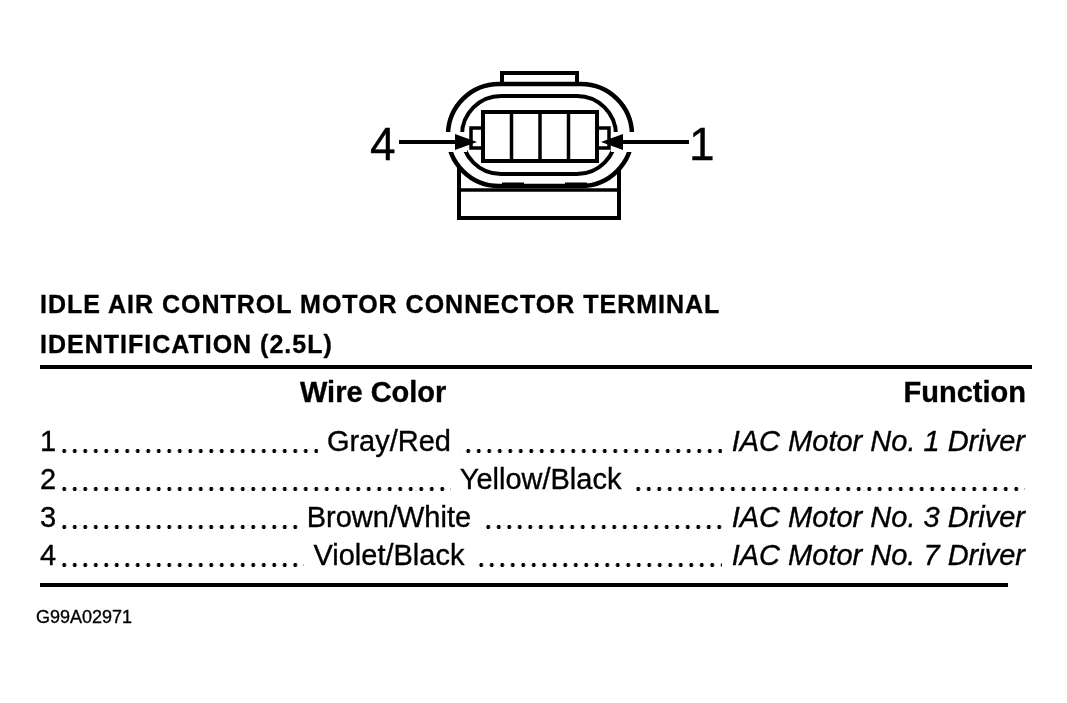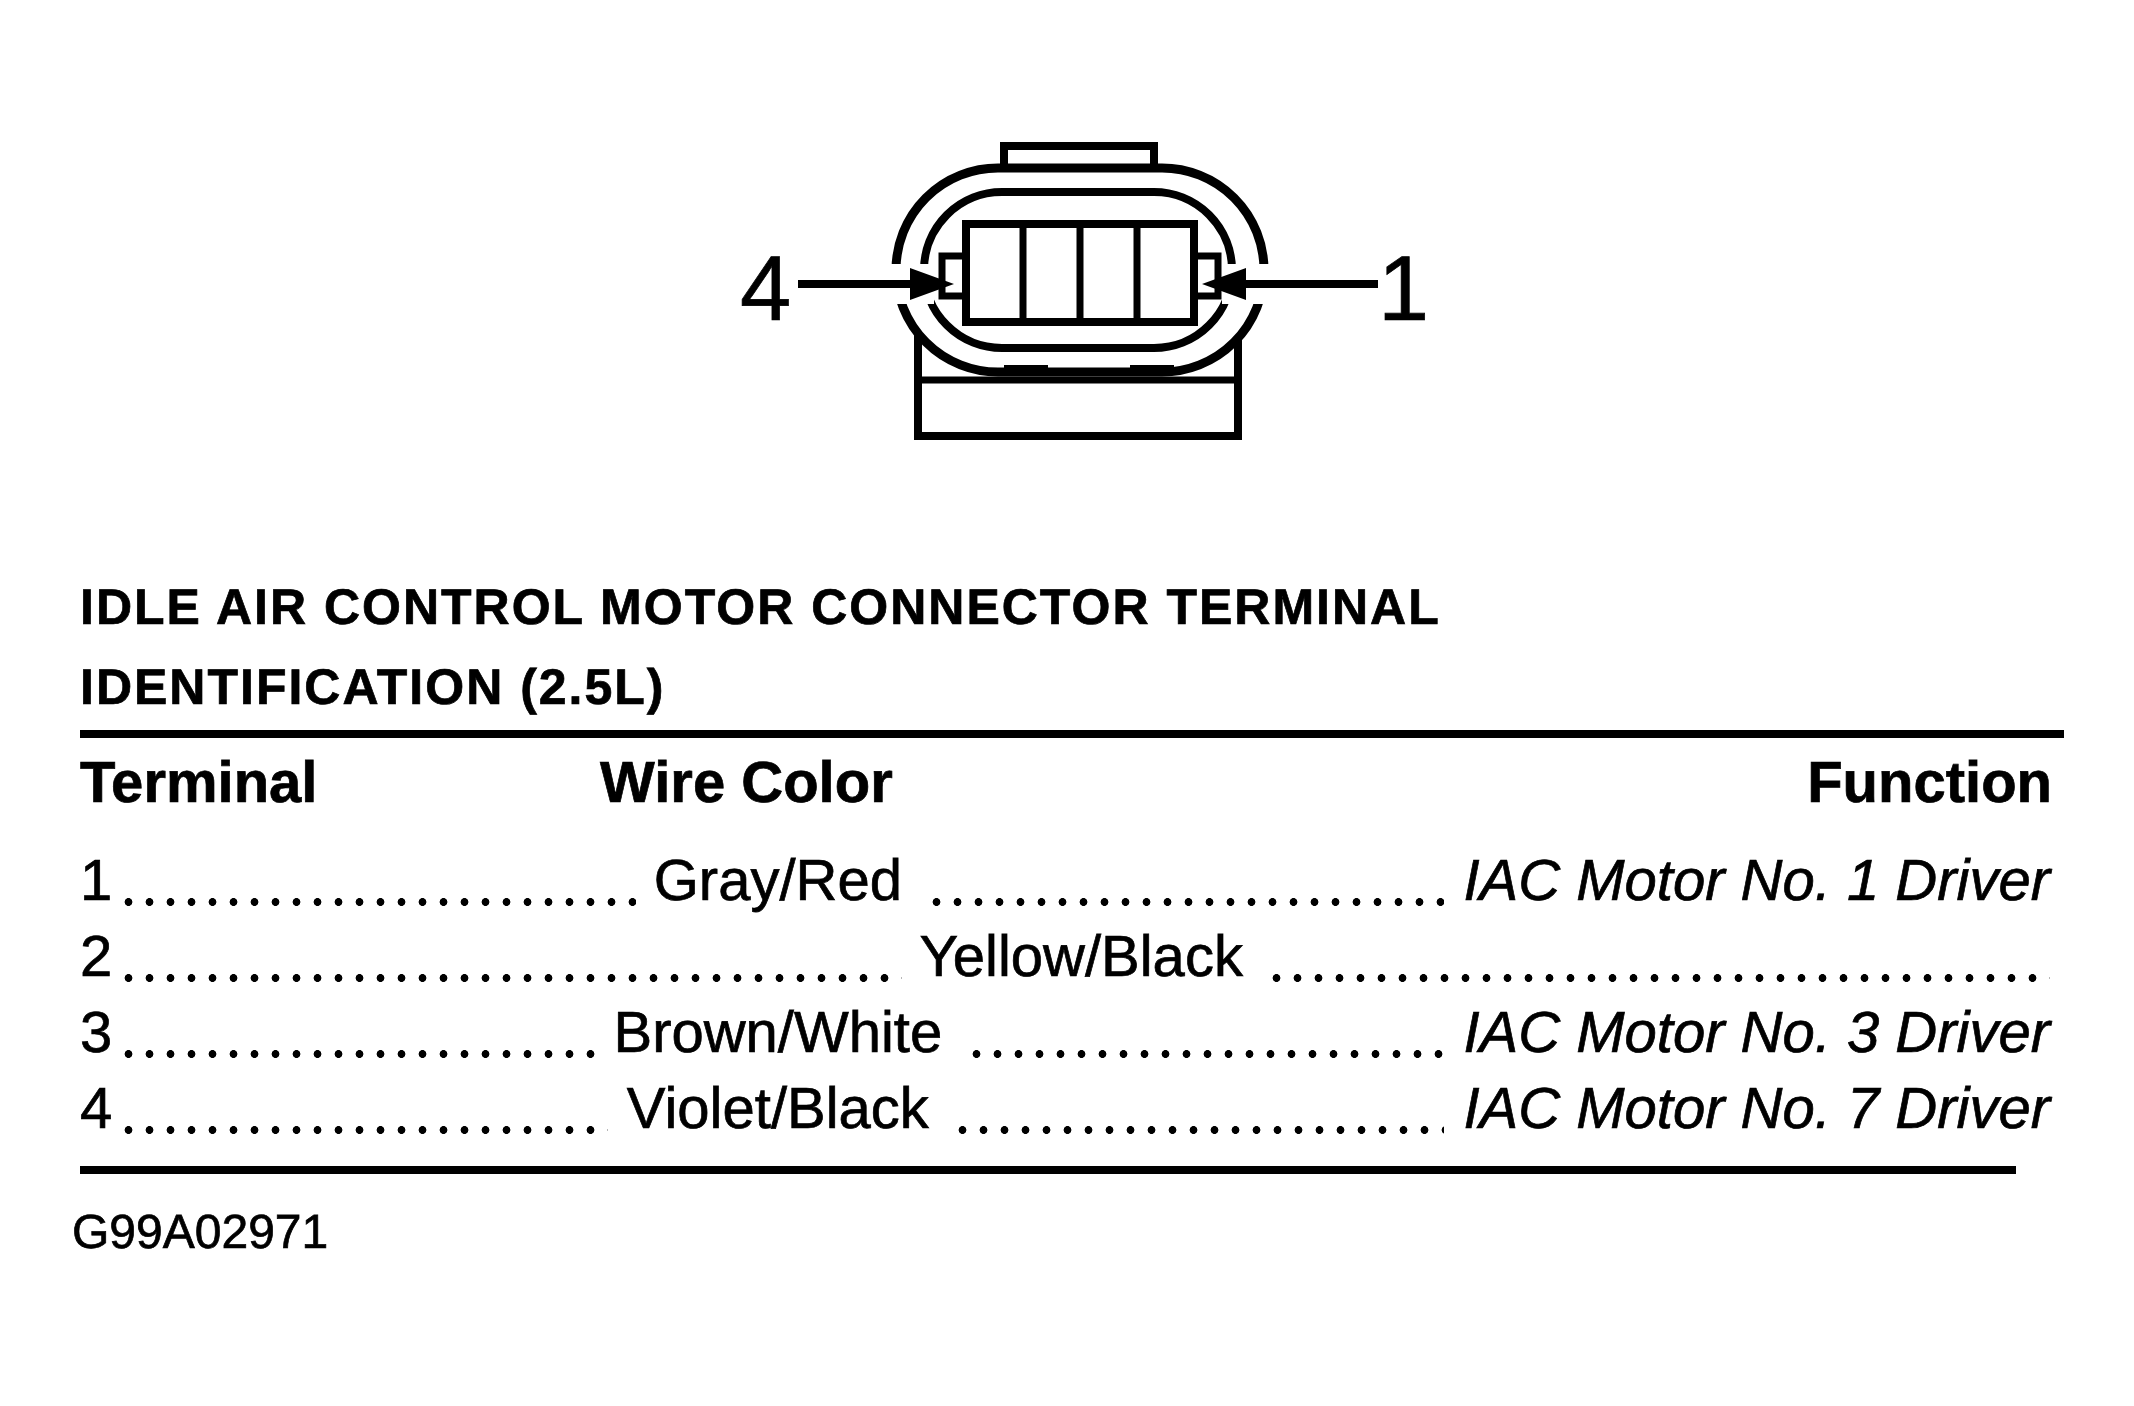--- a/index.html
+++ b/index.html
@@ -45,21 +45,21 @@
     background-image:radial-gradient(circle,#000 1.8px,rgba(0,0,0,0) 2.1px);
     background-size:10.5px 6px;background-repeat:repeat-x;background-position:3px 1px;
   }
   .wire-cell{padding:0 9px;}
   .func-cell{padding-left:10px;font-style:italic;}
   #row-1{top:424px;}
   #row-2{top:462px;}
   #row-3{top:500px;}
   #row-4{top:538px;}
 
-  .figure-id{left:36px;top:600px;font-size:24px;line-height:34px;font-weight:400;}
+  .figure-id{left:36px;top:600px;font-size:18px;line-height:34px;font-weight:400;}
 </style>
 </head>
 <body>
 
 <svg id="connector-svg" viewBox="350 55 370 175" xmlns="http://www.w3.org/2000/svg">
 
   <rect x="502" y="73" width="75" height="16" fill="#fff" stroke="#000" stroke-width="4"></rect>
 
   <rect x="459" y="150" width="160" height="68" fill="#fff" stroke="#000" stroke-width="4"></rect>
 
@@ -97,21 +97,20 @@
 <span class="pin-num" style="left:689px;top:121px;">1</span>
 
 <div class="abs doc-title">
   <div>IDLE AIR CONTROL MOTOR CONNECTOR TERMINAL</div>
   <div>IDENTIFICATION (2.5L)</div>
 </div>
 
 <div id="rule-top" class="abs rule"></div>
 
 <div class="abs thead">
-  <span class="th th-terminal">Terminal</span>
   <span class="th th-wire">Wire Color</span>
   <span class="th th-function">Function</span>
 </div>
 
 <div id="row-1" class="abs trow">
   <span class="cell">1</span>
   <div class="leader"></div>
   <span class="cell wire-cell">Gray/Red</span>
   <div class="leader"></div>
   <span class="cell func-cell">IAC Motor No. 1 Driver</span>

